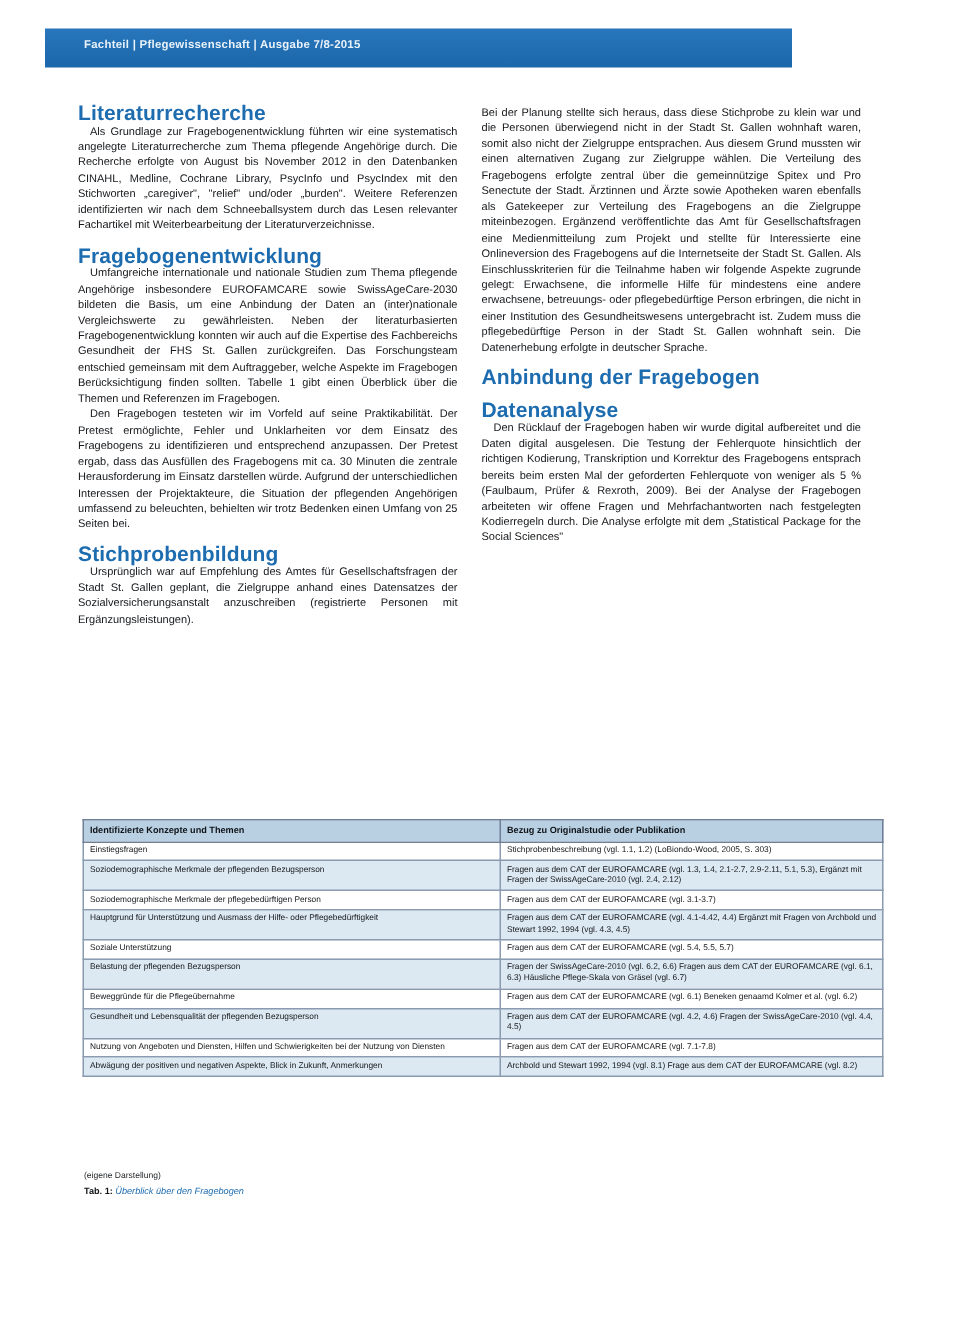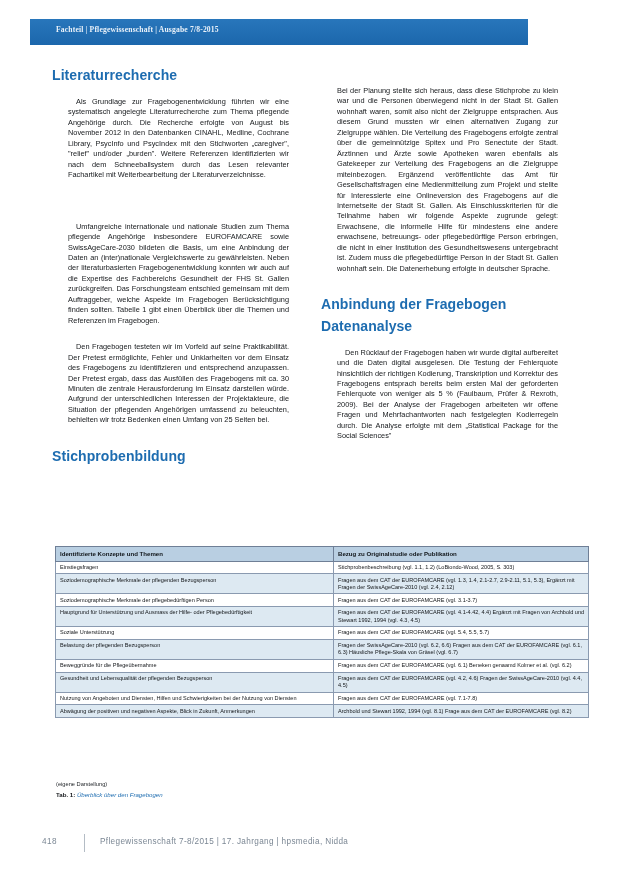--- a/index.html
+++ b/index.html
@@ -19,21 +19,20 @@
     width: 642px; height: 889px;
     background: #ffffff;
   }
   
   .header-band {
     position: absolute;
     left: 30px; top: 19px;
     width: 498px; height: 26px;
     background: #1f6fb5;
     background: linear-gradient(180deg,#2876bb 0%,#1b67ac 100%);
-    font-family: Liberation Serif, serif;
   }
   .header-band .crumb {
     position: absolute;
     left: 26px; top: 6px;
     font-size: 7.6px;
     letter-spacing: 0.18px;
     color: #eaf2fa;
     font-weight: 700;
     white-space: nowrap;
   }
@@ -53,21 +52,21 @@
 
   h2.sec {
     margin: 0 0 1.5px 0;
     font-size: 14px;
     font-weight: 700;
     color: #1d6cb0;
     letter-spacing: 0.08px;
     line-height: 11px;
   }
   p.body {
-    margin: 16px;
+    margin: 0;
     font-size: 7.35px;
     line-height: 10.45px;
     color: #16191c;
     text-align: justify;
     text-indent: 8px;
     hyphens: auto;
     -webkit-hyphens: auto;
   }
   p.body.noind { text-indent: 0; }
   .gap-md { height: 9px; }
@@ -161,25 +160,27 @@
     <div class="crumb">Fachteil | Pflegewissenschaft |  Ausgabe 7/8-2015</div>
   </div>
 
   <div class="cols">
 
     <div class="col left">
       <h2 class="sec">Literaturrecherche</h2>
       <p class="body">Als Grundlage zur Fragebogenentwicklung führten wir eine systematisch angelegte Literaturrecherche zum Thema pflegende Angehörige durch. Die Recherche erfolgte von August bis November 2012 in den Datenbanken CINAHL, Medline, Cochrane Library, PsycInfo und PsycIndex mit den Stichworten „caregiver", "relief" und/oder „burden". Weitere Referenzen identifizierten wir nach dem Schneeballsystem durch das Lesen relevanter Fachartikel mit Weiterbearbeitung der Literaturverzeichnisse.</p>
       <div class="gap-md"></div>
 
+      <h2 class="sec">Fragebogenentwicklung</h2>
       <p class="body">Umfangreiche internationale und nationale Studien zum Thema pflegende Angehörige insbesondere EUROFAMCARE sowie SwissAgeCare-2030 bildeten die Basis, um eine Anbindung der Daten an (inter)nationale Vergleichswerte zu gewährleisten. Neben der literaturbasierten Fragebogenentwicklung konnten wir auch auf die Expertise des Fachbereichs Gesundheit der FHS St. Gallen zurückgreifen. Das Forschungsteam entschied gemeinsam mit dem Auftraggeber, welche Aspekte im Fragebogen Berücksichtigung finden sollten. Tabelle 1 gibt einen Überblick über die Themen und Referenzen im Fragebogen.</p>
       <p class="body">Den Fragebogen testeten wir im Vorfeld auf seine Praktikabilität. Der Pretest ermöglichte, Fehler und Unklarheiten vor dem Einsatz des Fragebogens zu identifizieren und entsprechend anzupassen. Der Pretest ergab, dass das Ausfüllen des Fragebogens mit ca. 30 Minuten die zentrale Herausforderung im Einsatz darstellen würde. Aufgrund der unterschiedlichen Interessen der Projektakteure, die Situation der pflegenden Angehörigen umfassend zu beleuchten, behielten wir trotz Bedenken einen Umfang von 25 Seiten bei.</p>
       <div class="gap-md"></div>
 
       <h2 class="sec">Stichprobenbildung</h2>
+      <p class="body">Ursprünglich war auf Empfehlung des Amtes für Gesellschaftsfragen der Stadt St. Gallen geplant, die Zielgruppe anhand eines Datensatzes der Sozialversicherungsanstalt anzuschreiben (registrierte Personen mit Ergänzungsleistungen).</p>
     </div>
 
     <div class="col right">
       <p class="body noind">Bei der Planung stellte sich heraus, dass diese Stichprobe zu klein war und die Personen überwiegend nicht in der Stadt St. Gallen wohnhaft waren, somit also nicht der Zielgruppe entsprachen. Aus diesem Grund mussten wir einen alternativen Zugang zur Zielgruppe wählen. Die Verteilung des Fragebogens erfolgte zentral über die gemeinnützige Spitex und Pro Senectute der Stadt. Ärztinnen und Ärzte sowie Apotheken waren ebenfalls als Gatekeeper zur Verteilung des Fragebogens an die Zielgruppe miteinbezogen. Ergänzend veröffentlichte das Amt für Gesellschaftsfragen eine Medienmitteilung zum Projekt und stellte für Interessierte eine Onlineversion des Fragebogens auf die Internetseite der Stadt St. Gallen. Als Einschlusskriterien für die Teilnahme haben wir folgende Aspekte zugrunde gelegt: Erwachsene, die informelle Hilfe für mindestens eine andere erwachsene, betreuungs- oder pflegebedürftige Person erbringen, die nicht in einer Institution des Gesundheitswesens untergebracht ist. Zudem muss die pflegebedürftige Person in der Stadt St. Gallen wohnhaft sein. Die Datenerhebung erfolgte in deutscher Sprache.</p>
       <div class="gap-md"></div>
 
       <h2 class="sec">Anbindung der Fragebogen</h2>
       <div class="gap-md"></div>
 
       <h2 class="sec">Datenanalyse</h2>
@@ -243,19 +244,14 @@
         </tbody>
     </table>
   </div>
 
   <div class="src-note">(eigene Darstellung)</div>
   <div class="tbl-cap">
     <span class="lbl">Tab. 1:</span>
     <span class="it">Überblick über den Fragebogen</span>
   </div>
 
-  <div class="footer">
-    <div class="pg">418</div>
-    <div class="rule"></div>
-    <div class="txt">Pflegewissenschaft 7-8/2015 | 17. Jahrgang | hpsmedia, Nidda</div>
-  </div>
 
 </div>
 
 </body></html>

